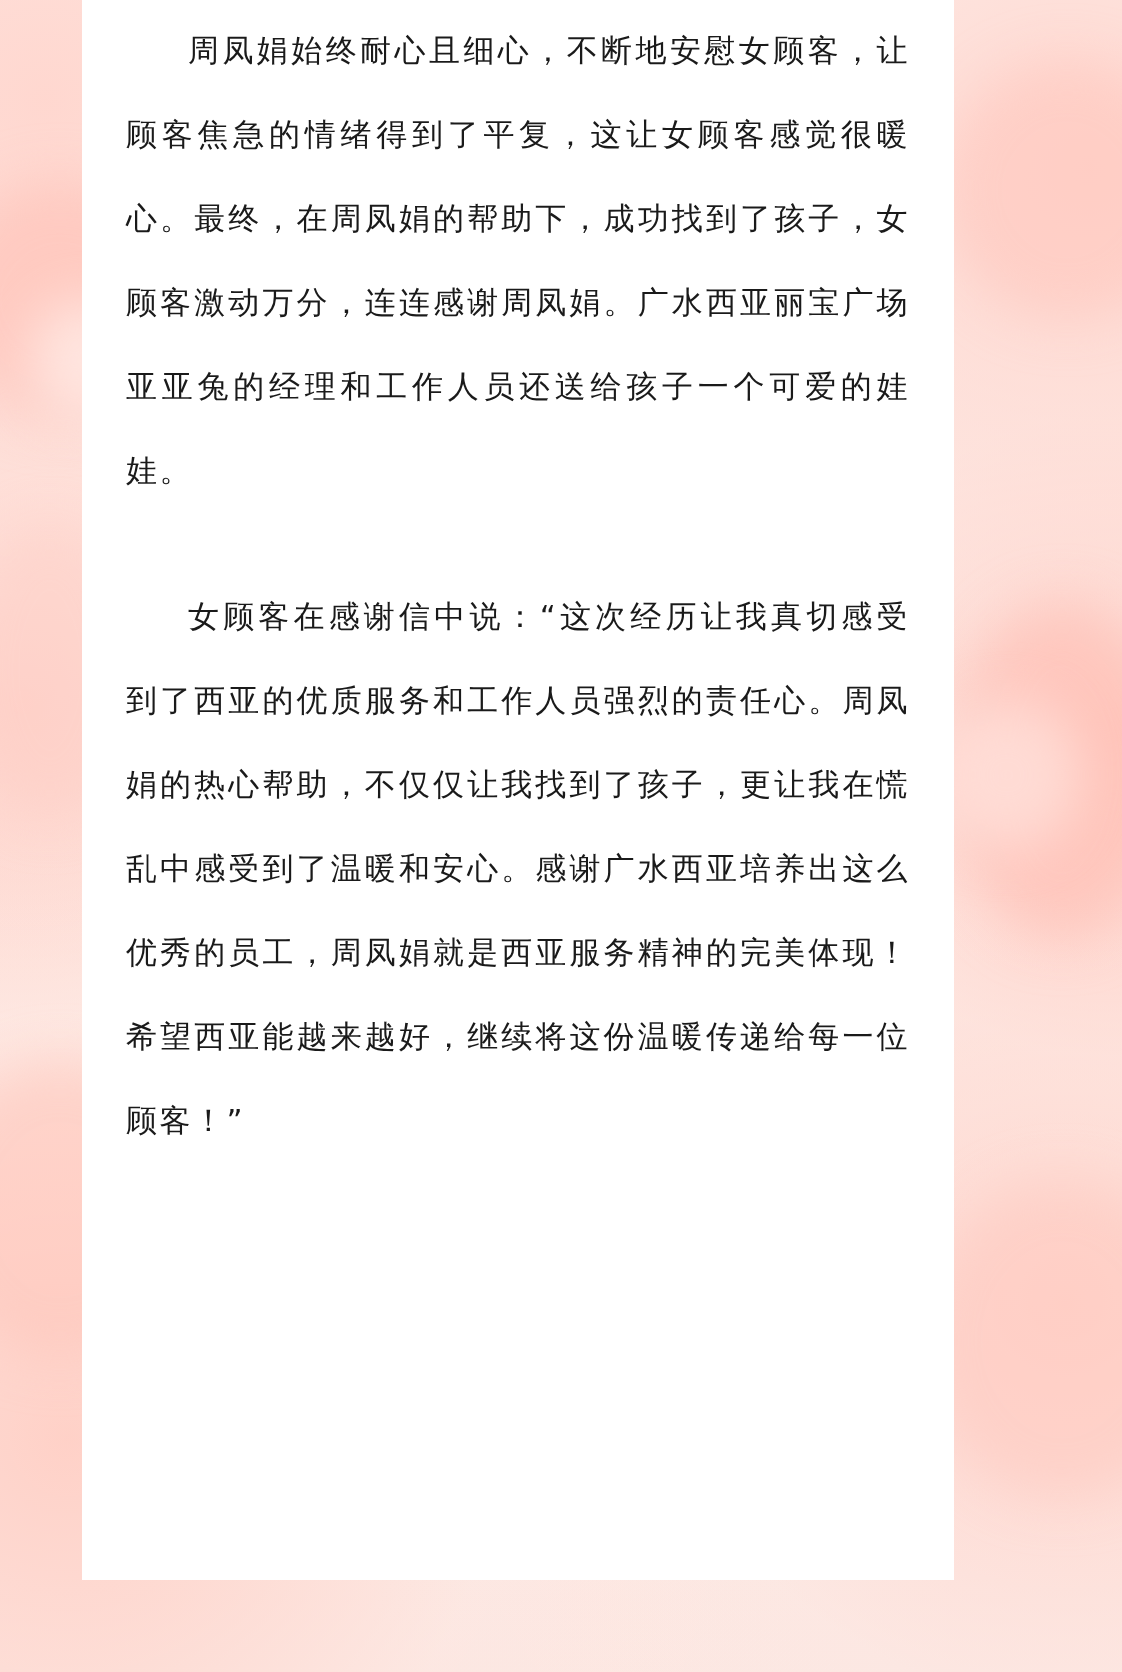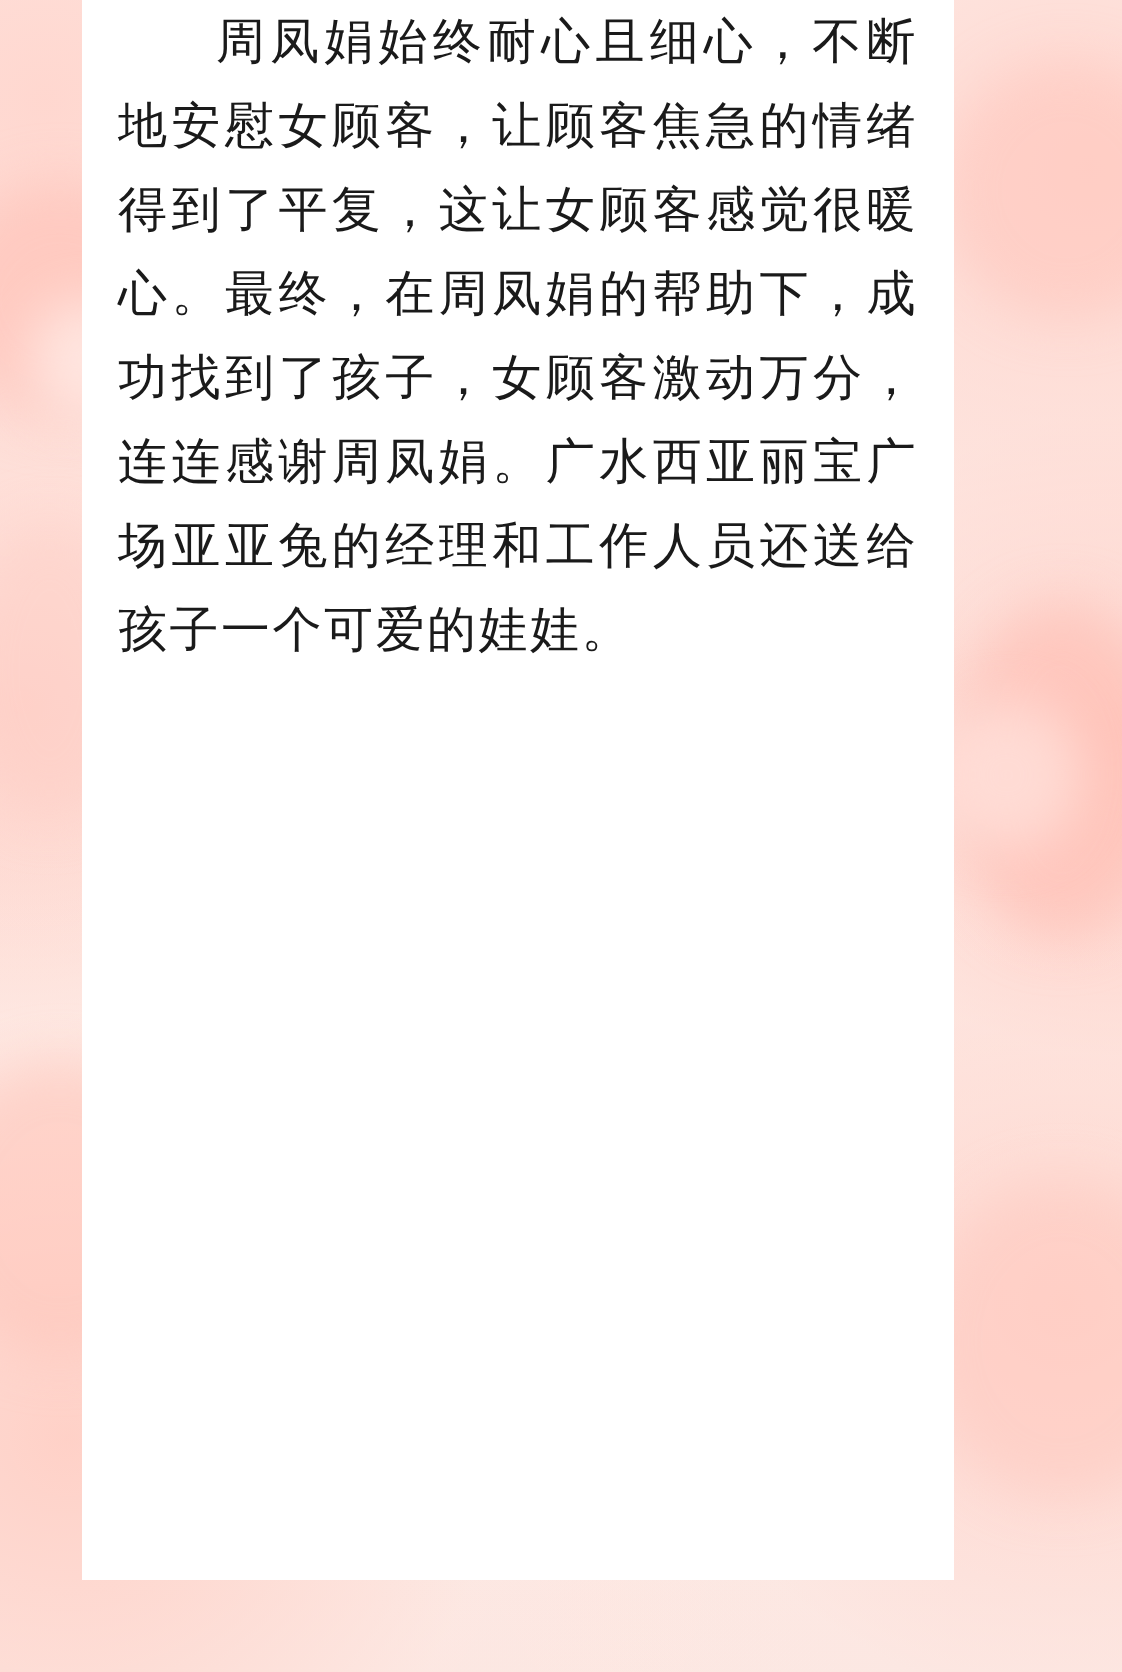--- a/index.html
+++ b/index.html
@@ -57,23 +57,23 @@
     box-shadow: 0 0 0 0 rgba(0,0,0,0);
   }
 
   .article {
     position: relative;
     padding: 0 36px;
     box-sizing: border-box;
   }
 
   p.para {
-    margin: 0;
+    margin: 8px;
     color: #1a1a1a;
-    font-size: 49px;
+    font-size: 31px;
     line-height: 84px;
     letter-spacing: 2.5px;
     text-align: justify;
     text-justify: inter-character;
     text-indent: 2em;
     font-family: "DejaVu Sans", "Liberation Sans", sans-serif;
     font-weight: 500;
   }
   p.para + p.para {
     margin-top: 62px;
@@ -98,17 +98,18 @@
   <span class="blob blob-3"></span>
   <span class="blob blob-4"></span>
   <span class="blob blob-5"></span>
   <span class="blob blob-6"></span>
   <span class="blob blob-7"></span>
   <span class="blob blob-8"></span>
 
   <div id="card">
     <div class="article">
       <p class="para">周凤娟始终耐心且细心，不断地安慰女顾客，让顾客焦急的情绪得到了平复，这让女顾客感觉很暖心。最终，在周凤娟的帮助下，成功找到了孩子，女顾客激动万分，连连感谢周凤娟。广水西亚丽宝广场亚亚兔的经理和工作人员还送给孩子一个可爱的娃娃。</p>
+      <p class="para">女顾客在感谢信中说：“这次经历让我真切感受到了西亚的优质服务和工作人员强烈的责任心。周凤娟的热心帮助，不仅仅让我找到了孩子，更让我在慌乱中感受到了温暖和安心。感谢广水西亚培养出这么优秀的员工，周凤娟就是西亚服务精神的完美体现！希望西亚能越来越好，继续将这份温暖传递给每一位顾客！”</p>
     </div>
   </div>
 
   <div id="bottom-strip"></div>
 </div>
 
 </body></html>

